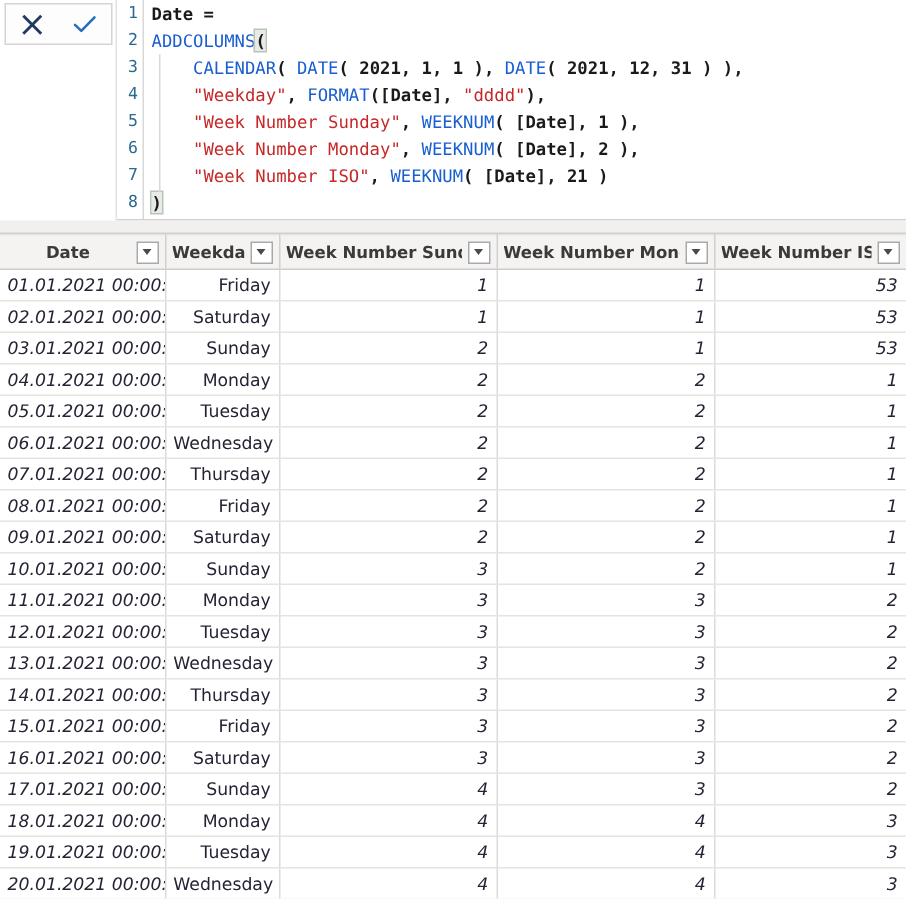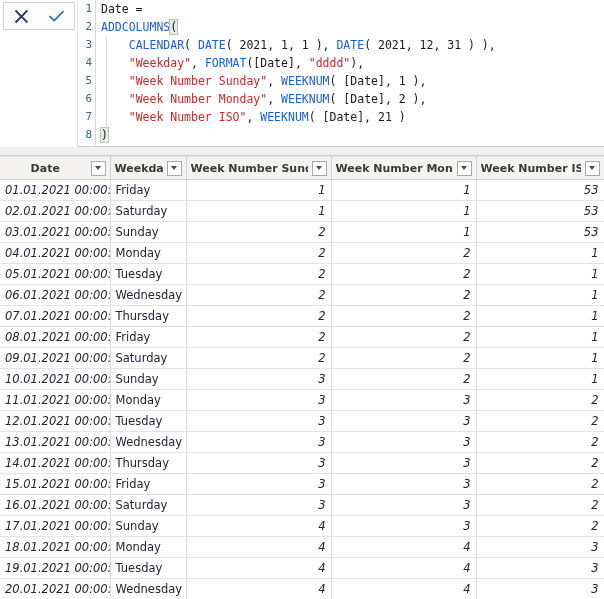--- a/index.html
+++ b/index.html
@@ -91,21 +91,21 @@
     color: #222222;
   }
   .cline {
     height: 18px;
     line-height: 18px;
     padding-left: 5px;
     white-space: pre;
   }
   .fn   { color: #1a5fd0; text-align: center; }
   .str  { color: #c62828; }
-  .plain{ color: #1a1a1a; }
+  .plain{ color: #1a1a1a; font-weight: bold; }
   .brk  { background: #e6ebe6; outline: 1px solid #b9c4b9; }
   #indent-guide {
     position: absolute;
     left: 28px;
     top: 36px;
     width: 1px;
     height: 92px;
     background: #d9d9d9;
   }
   #fb-sep {
@@ -201,21 +201,21 @@
     vertical-align: middle;
     background: #ffffff;
   }
   td.c-date {
     font-style: italic;
     text-align: left;
     color: #201c2b;
   }
   td.c-text {
     font-style: normal;
-    text-align: left;
+    text-align: right;
     color: #3b3b4a;
   }
   td.c-num {
     font-style: italic;
     text-align: right;
     color: #201c2b;
   }
 </style>
 </head>
 <body>

